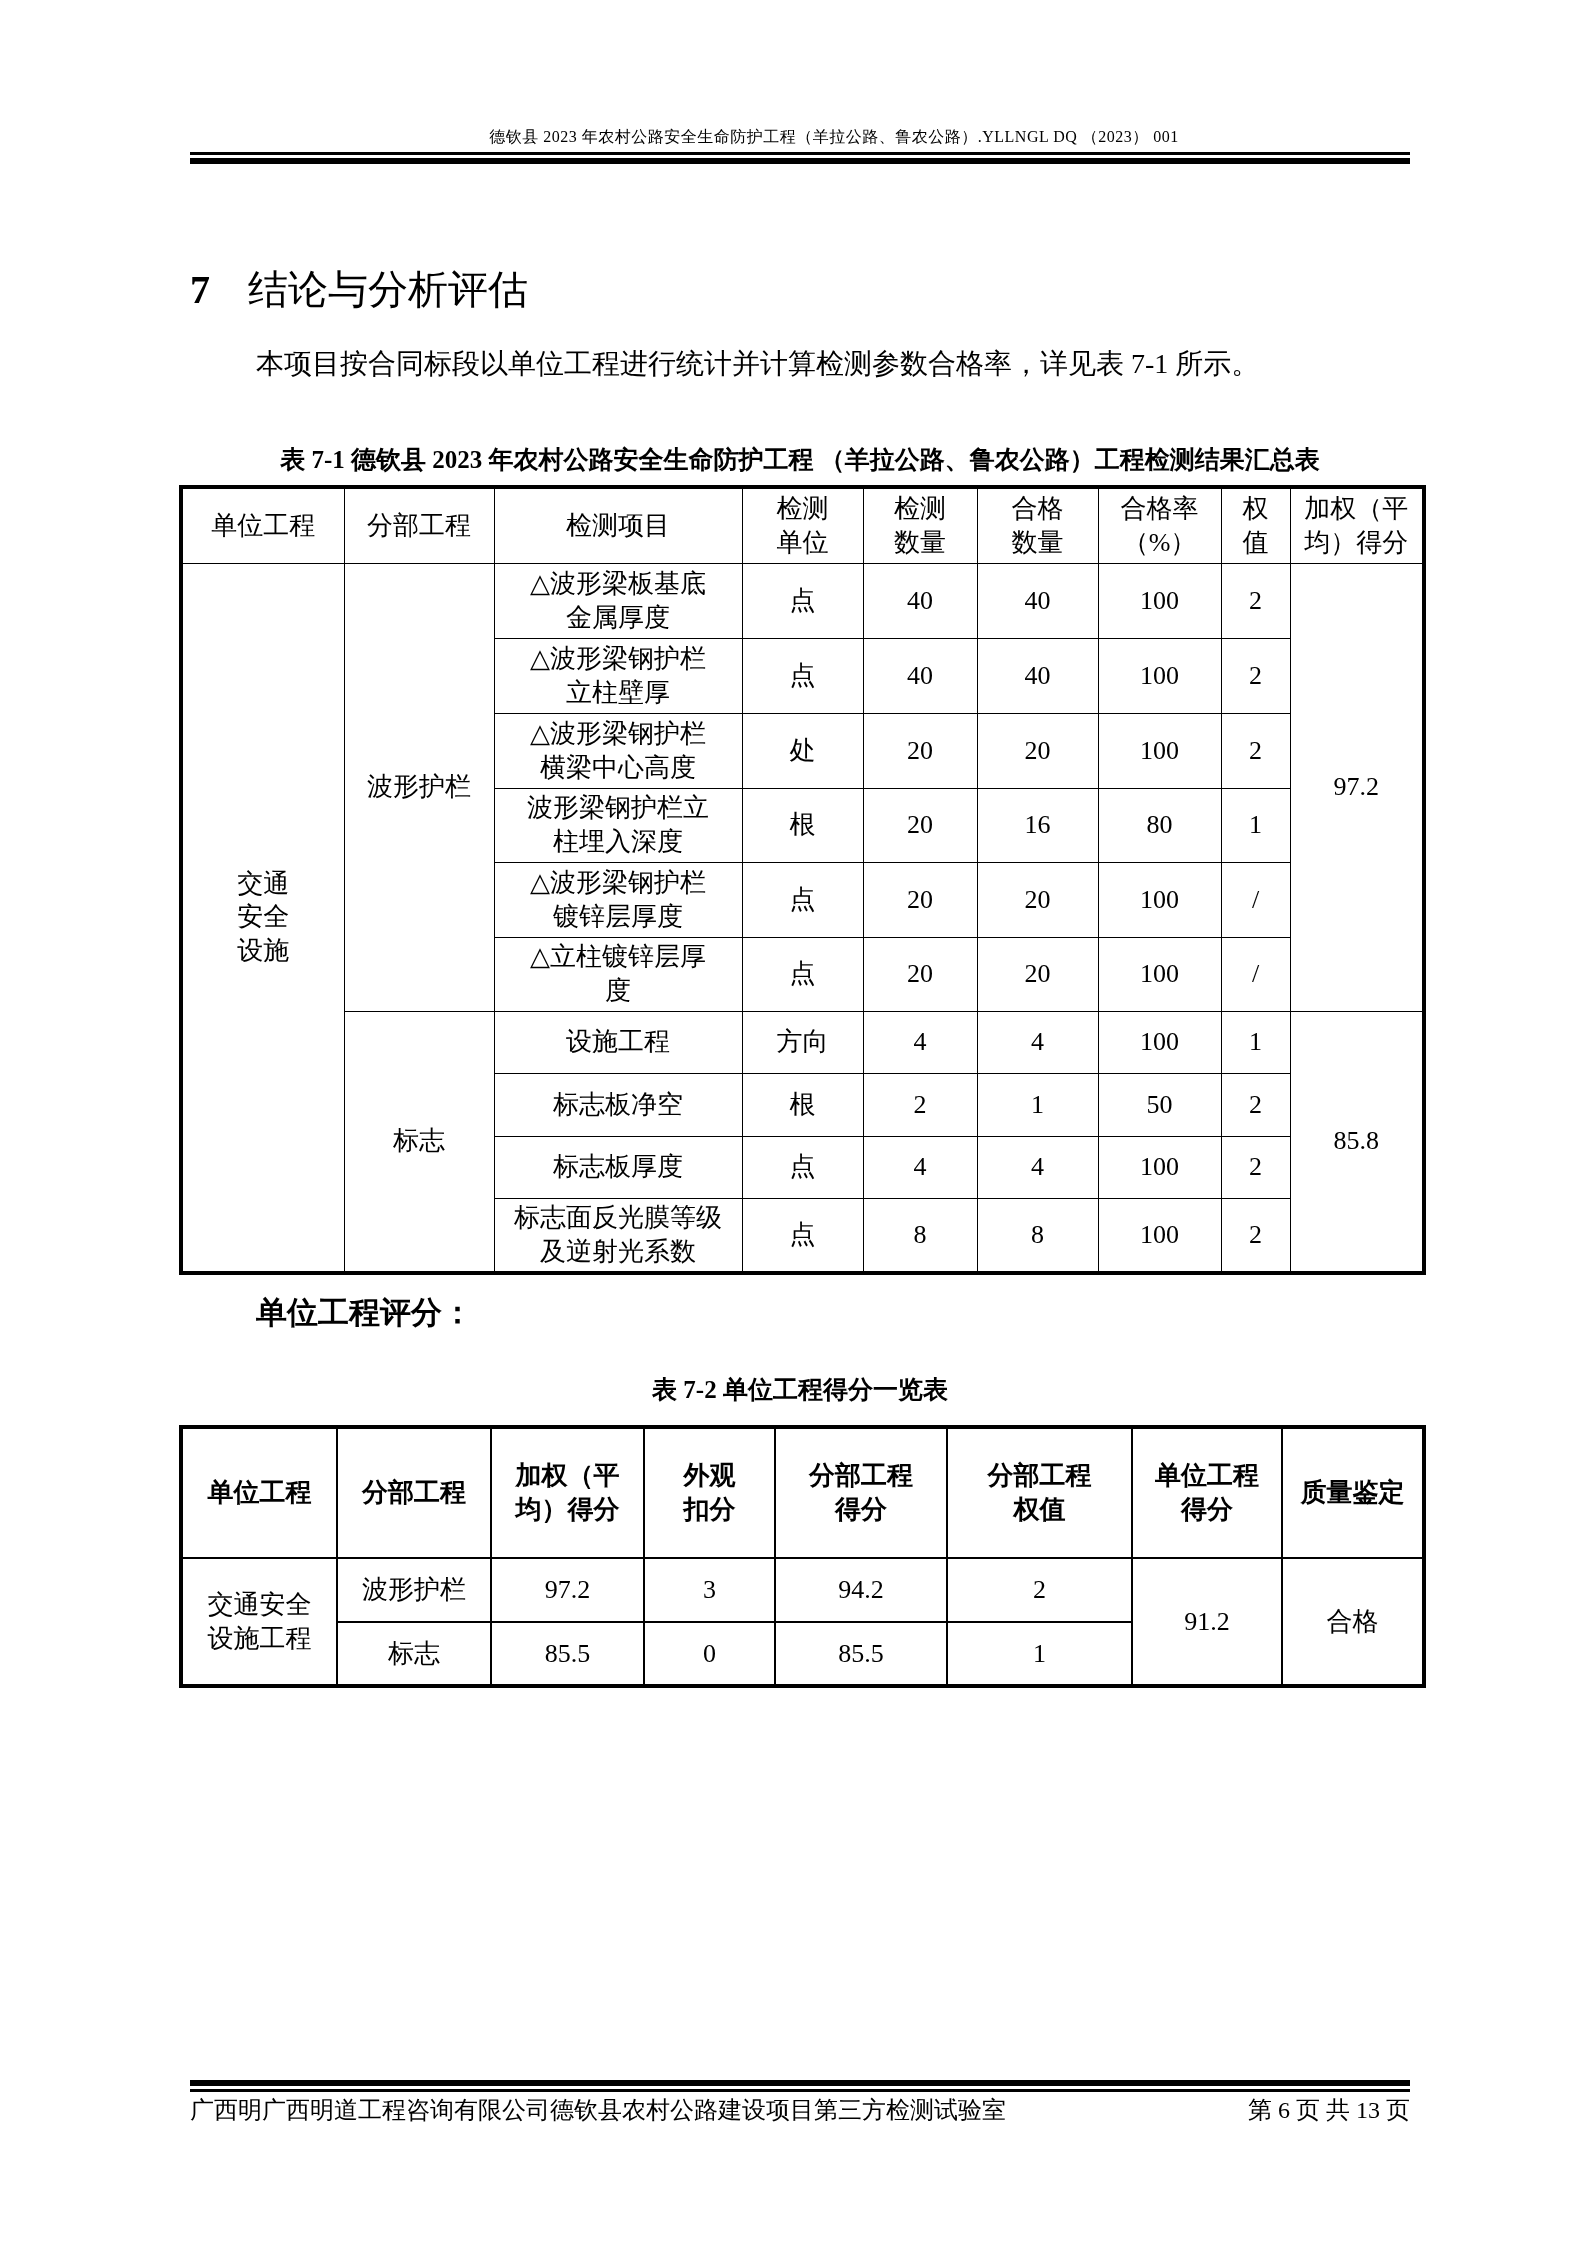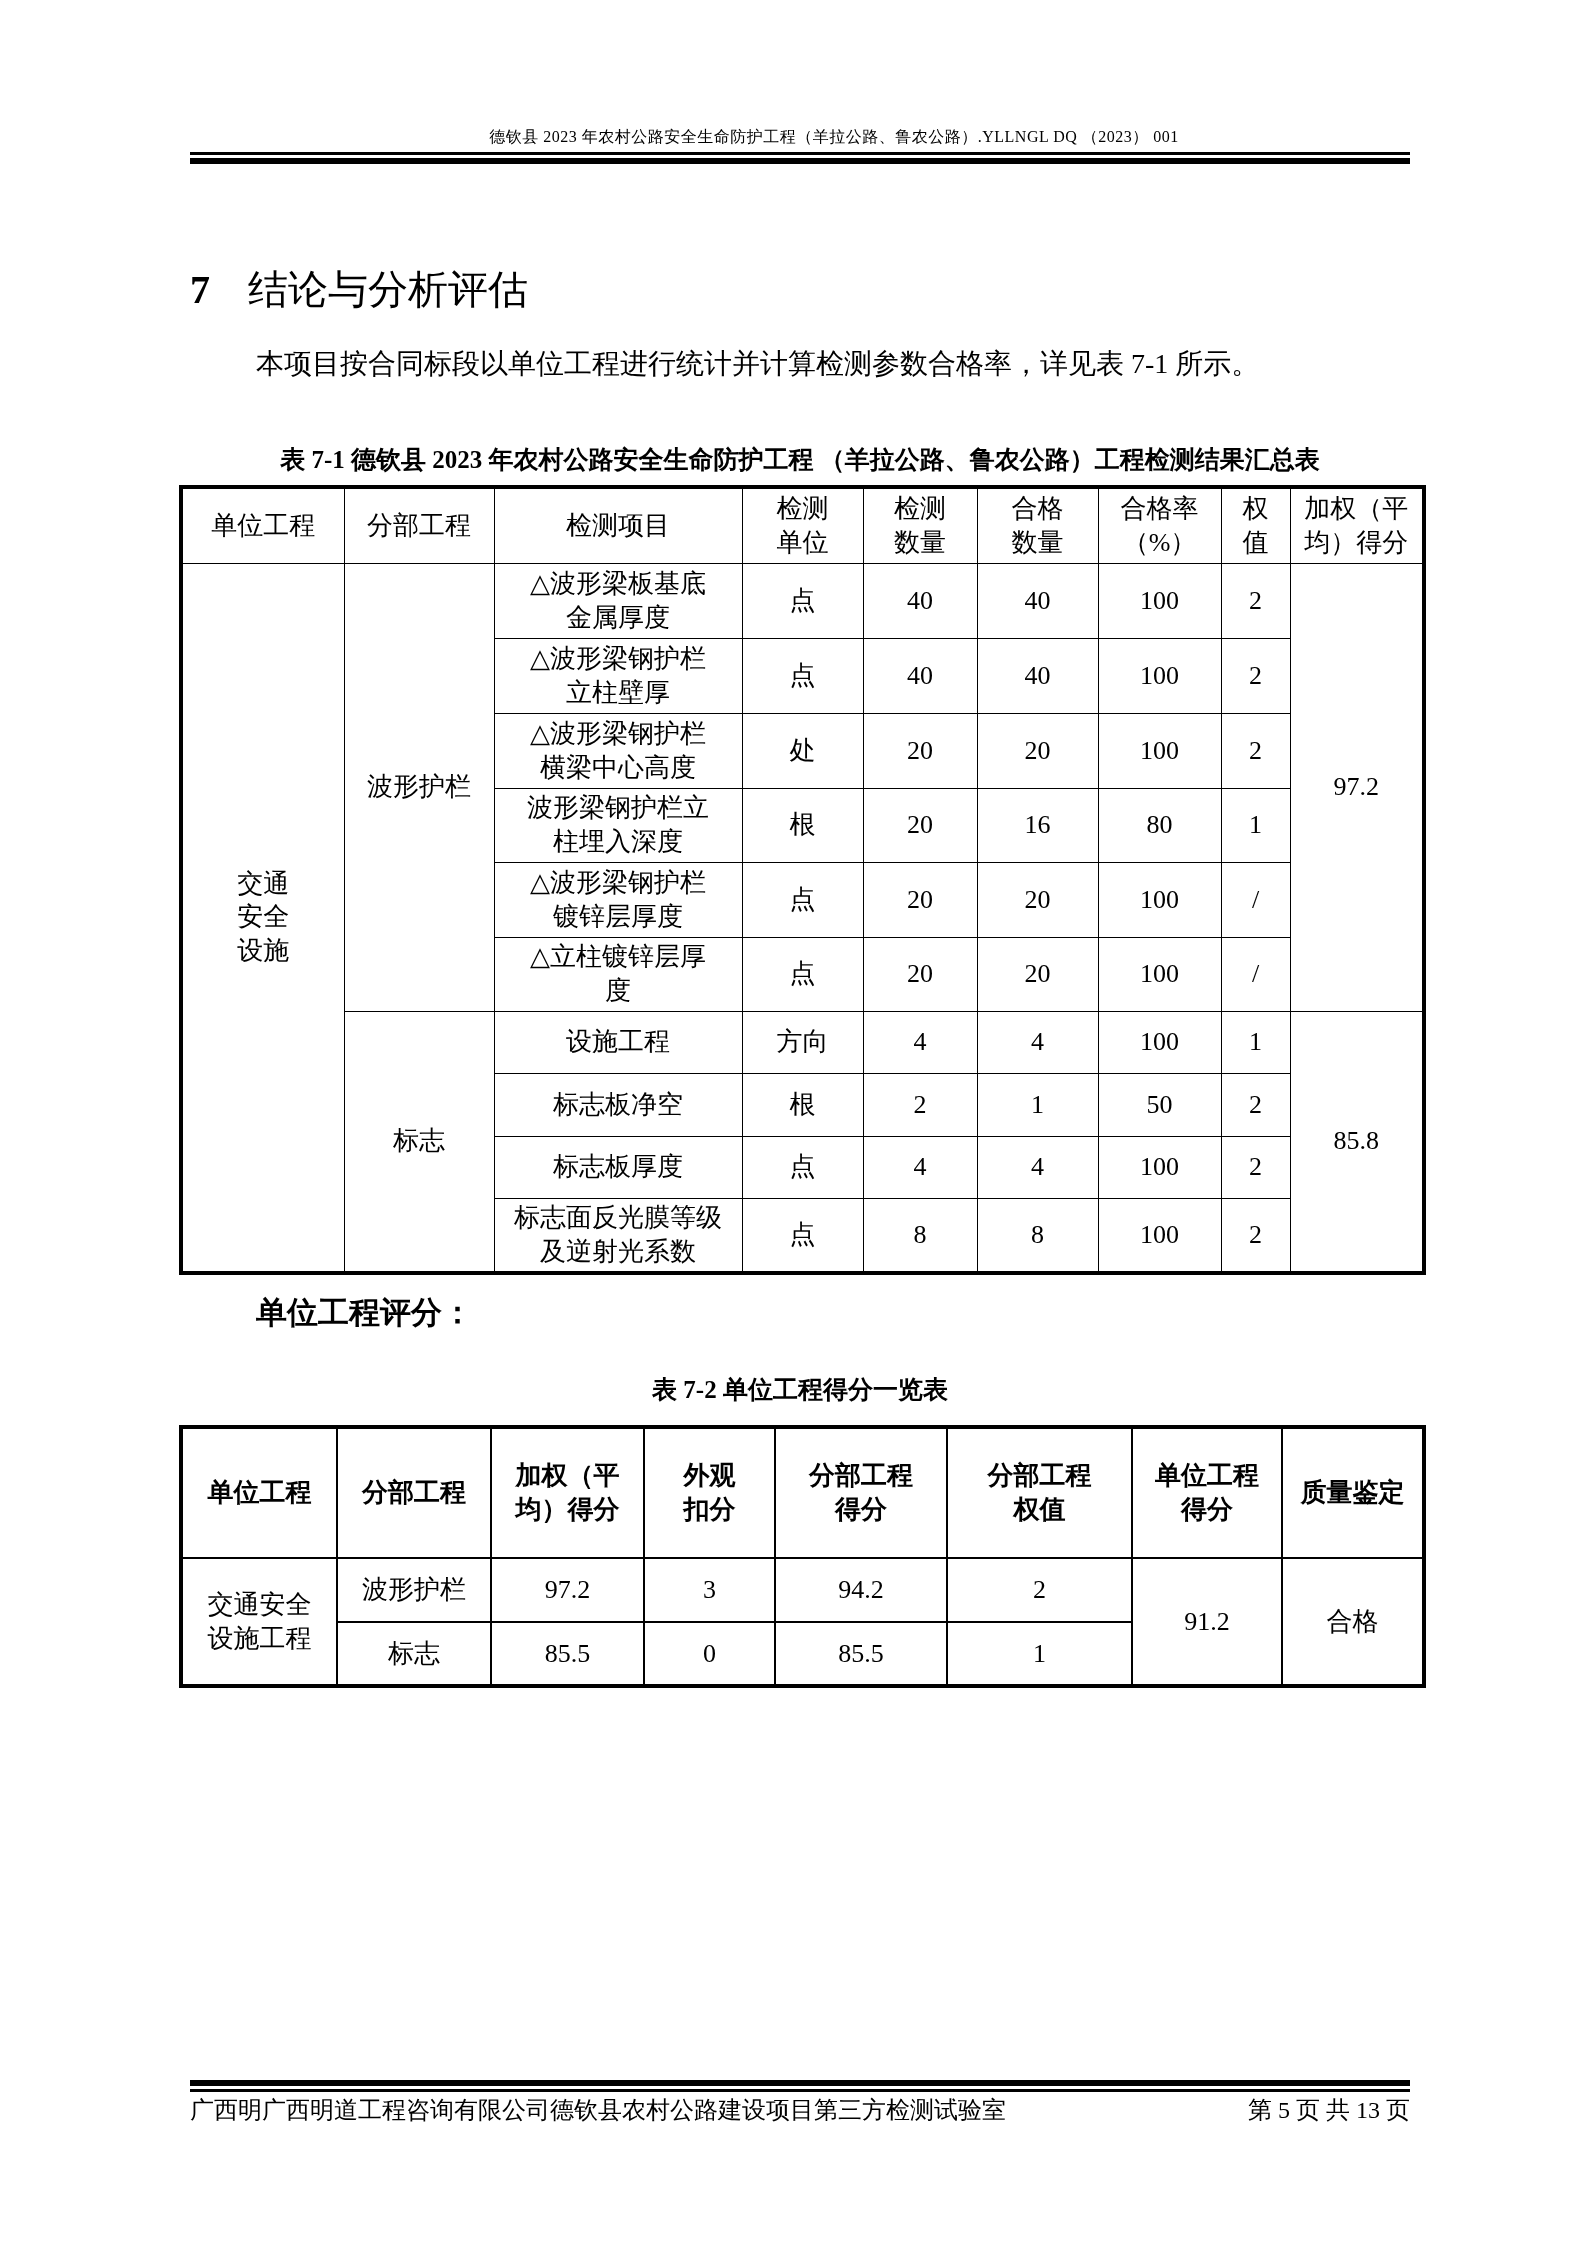--- a/index.html
+++ b/index.html
@@ -193,14 +193,14 @@
         <td>85.5</td>
         <td>1</td>
       </tr>
     </tbody>
 </table>
 
 <div class="rule-thick" style="top:2080px"></div>
 <div class="rule-thin" style="top:2089px"></div>
 <div class="abs ftr">
   <span>广西明广西明道工程咨询有限公司德钦县农村公路建设项目第三方检测试验室</span>
-  <span>第 5 页 共 13 页</span>
+  <span>第 6 页 共 13 页</span>
 </div>
 
 </body></html>

